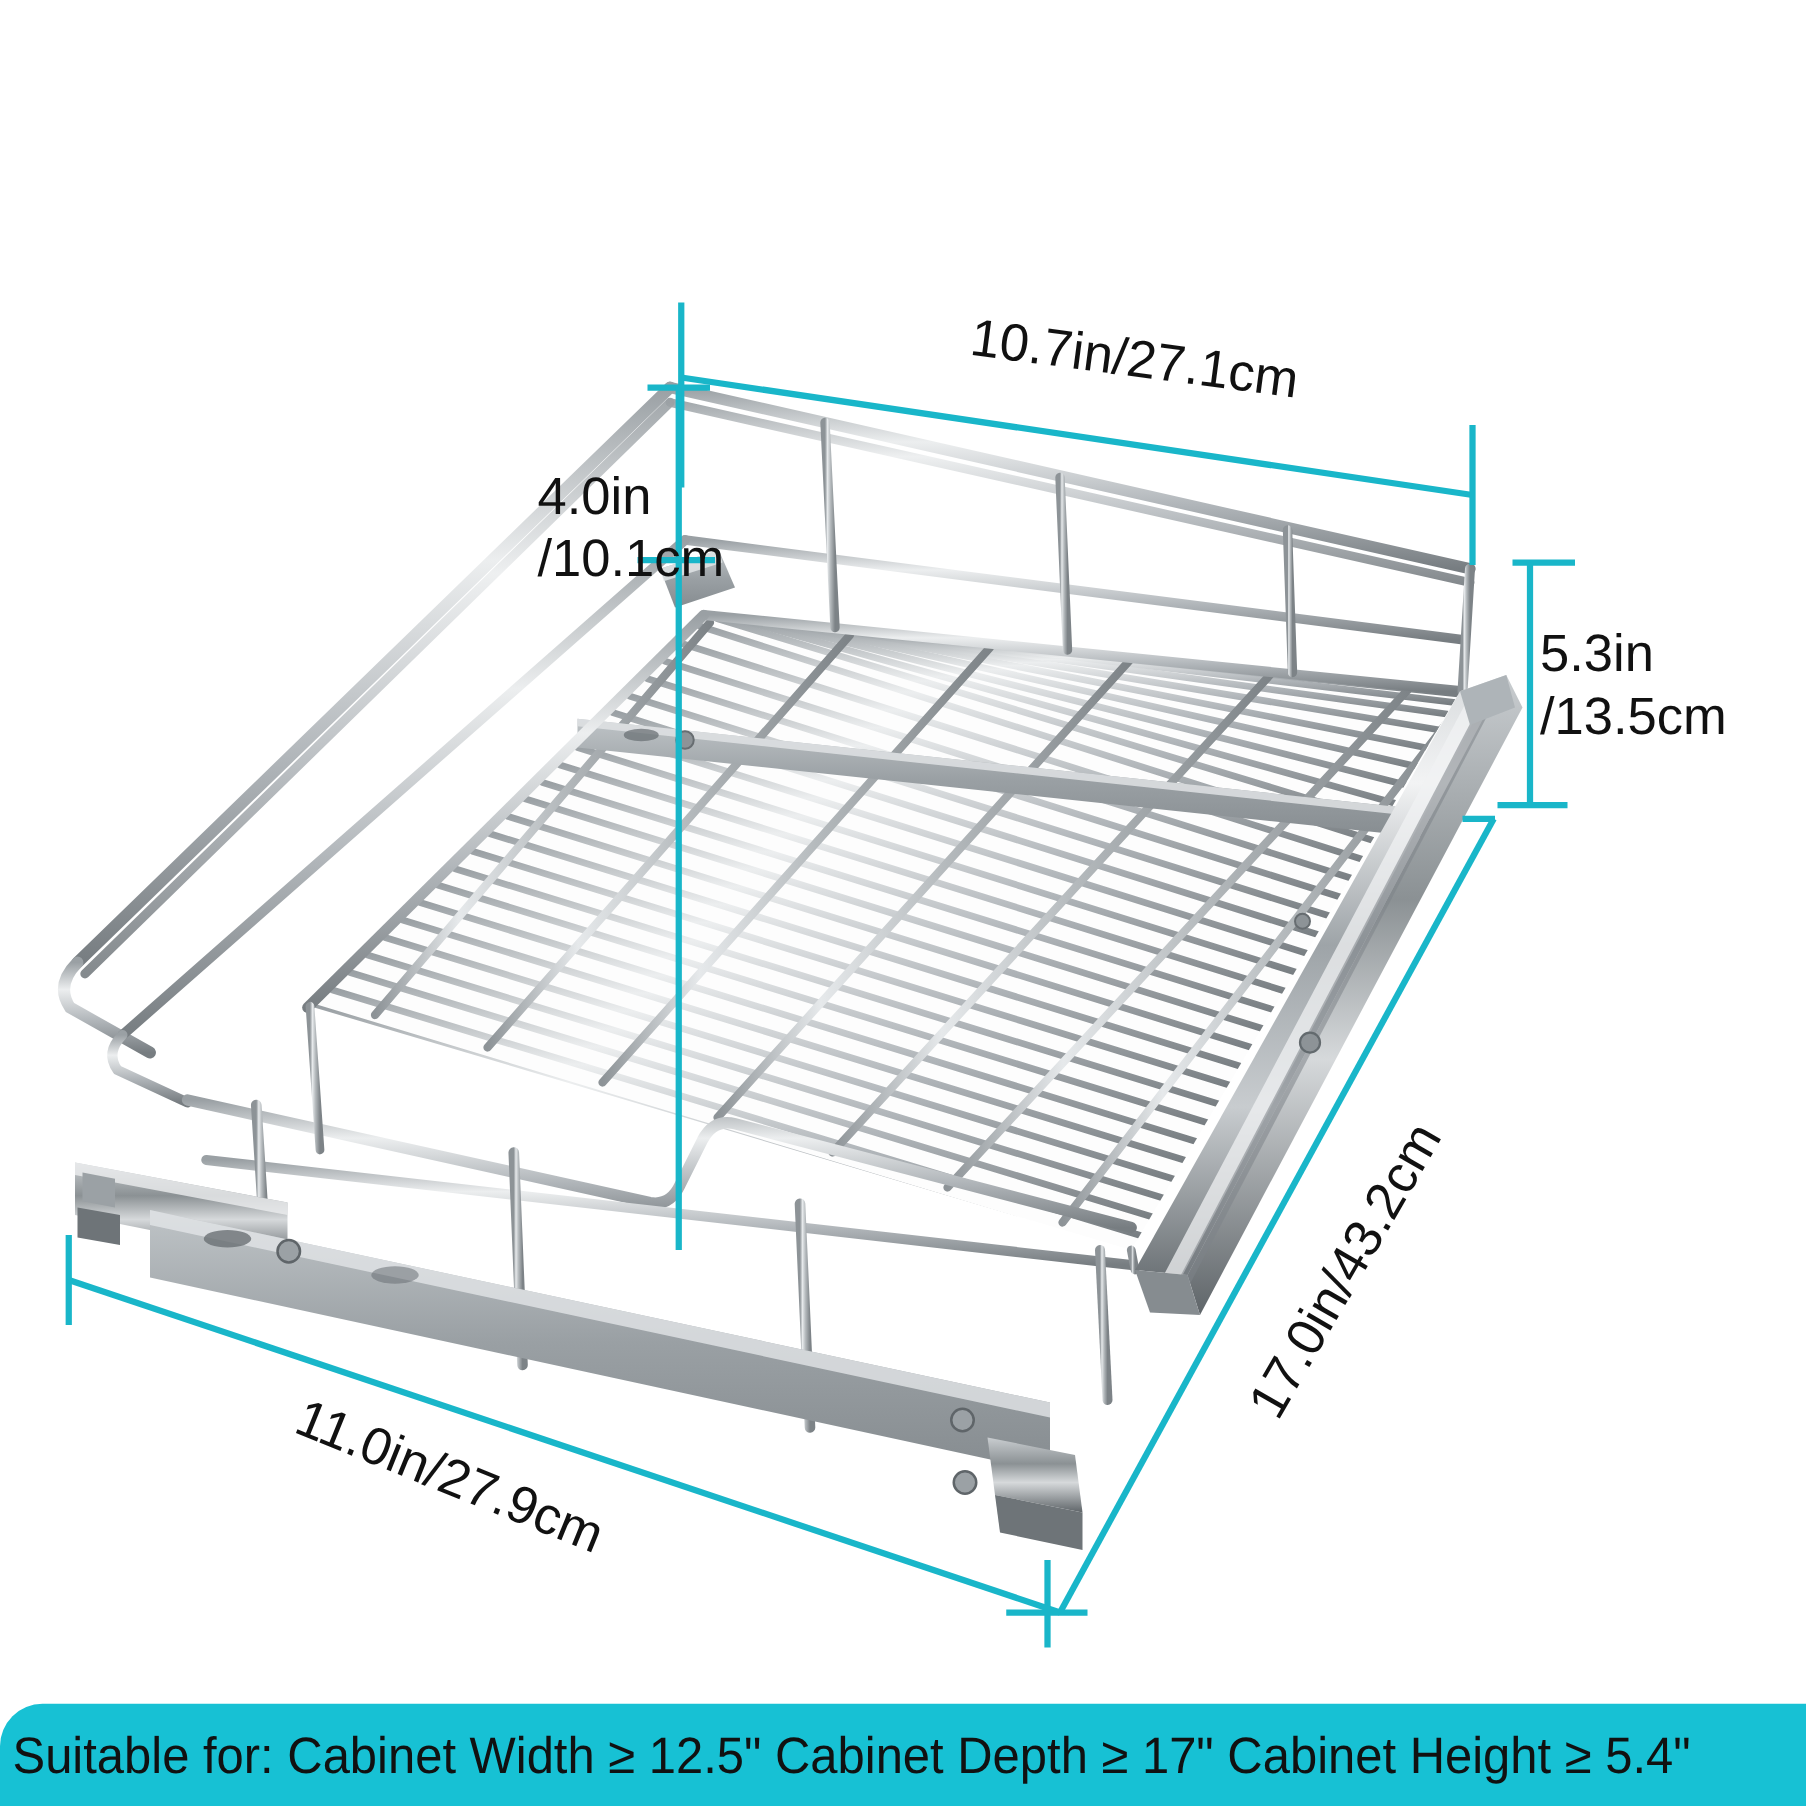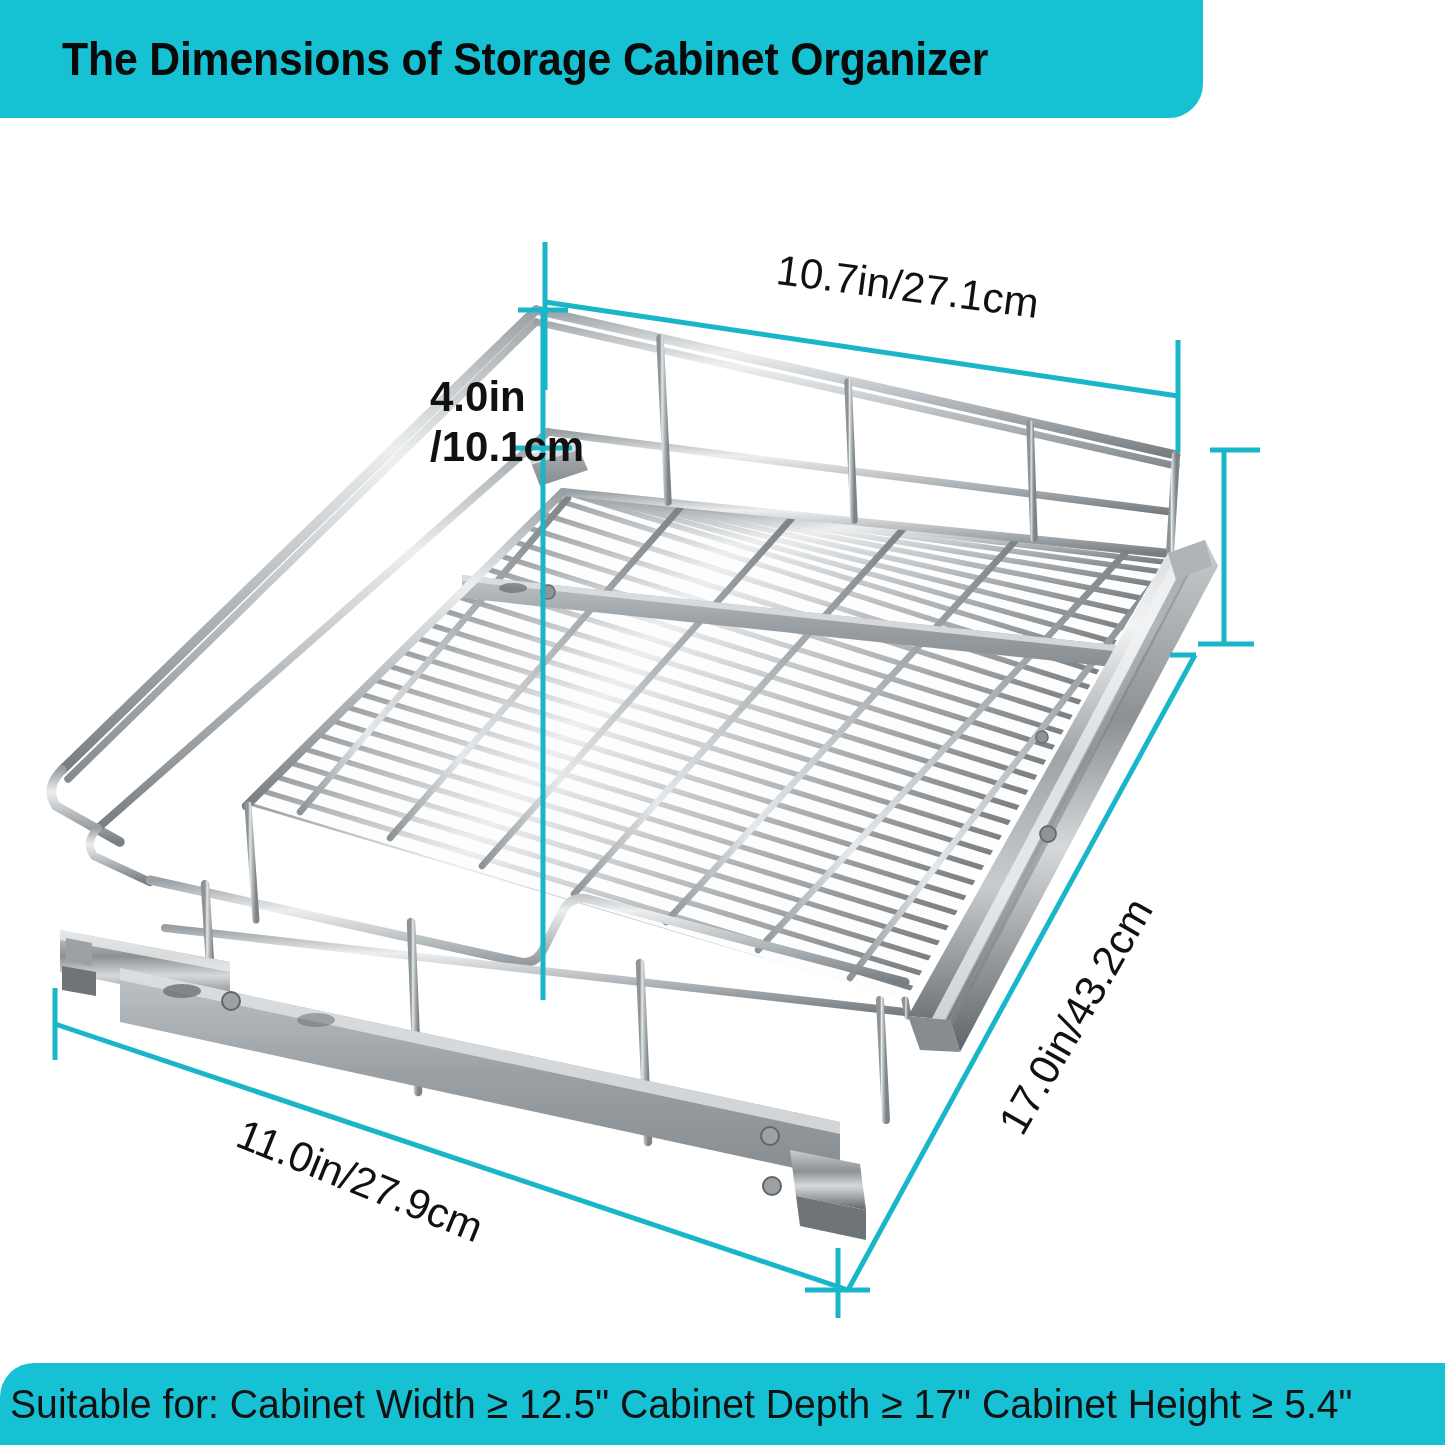--- a/index.html
+++ b/index.html
@@ -276,32 +276,33 @@
         <g>
           <line x1="55" y1="988" x2="55" y2="1060"></line>
           <line x1="55" y1="1024" x2="848" y2="1290"></line>
           <line x1="805" y1="1290" x2="870" y2="1290"></line>
         </g>
       </g>
     </svg>
 
     <div class="dim-label" style="left:780px;top:246px;transform:rotate(7.5deg);transform-origin:left top;">10.7in/27.1cm</div>
 
-    <div class="dim-label two-line" style="left:430px;top:372px;font-weight:bold;">
+    <div class="dim-label two-line" style="left:430px;top:372px;">
       <div>4.0in</div>
       <div>/10.1cm</div>
     </div>
 
+    <div class="dim-label two-line" style="left:1232px;top:498px;">
+      <div>5.3in</div>
+      <div>/13.5cm</div>
+    </div>
 
     <div class="dim-label" style="left:1030px;top:1095px;transform:rotate(-60deg);transform-origin:left bottom;">17.0in/43.2cm</div>
 
     <div class="dim-label" style="left:248px;top:1110px;transform:rotate(22deg);transform-origin:left top;">11.0in/27.9cm</div>
   </div>
 
-  <div class="banner" id="top-banner" style="background:#17c1d4;">
-    <div class="banner-text">The Dimensions of Storage Cabinet Organizer</div>
-  </div>
 
   <div class="banner" id="bottom-banner" style="background:#17c1d4;">
     <div class="banner-text">Suitable for: Cabinet Width ≥ 12.5"  Cabinet Depth ≥ 17"  Cabinet Height ≥ 5.4"</div>
   </div>
 
 </div>
 
 </body></html>

